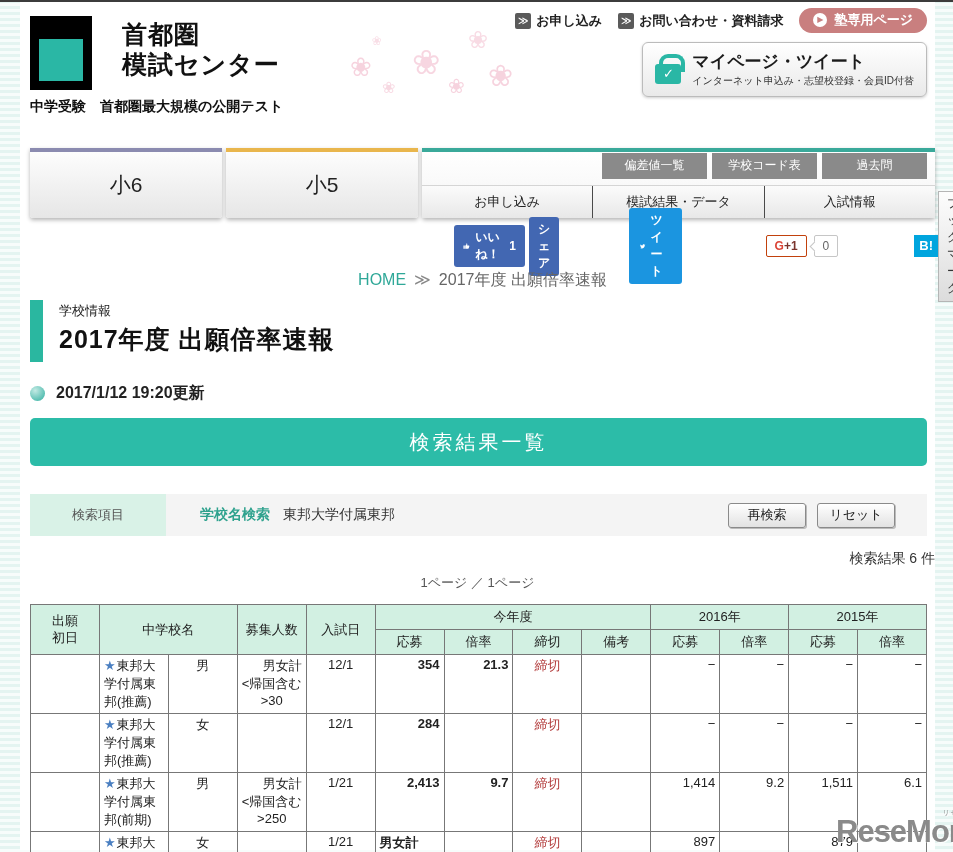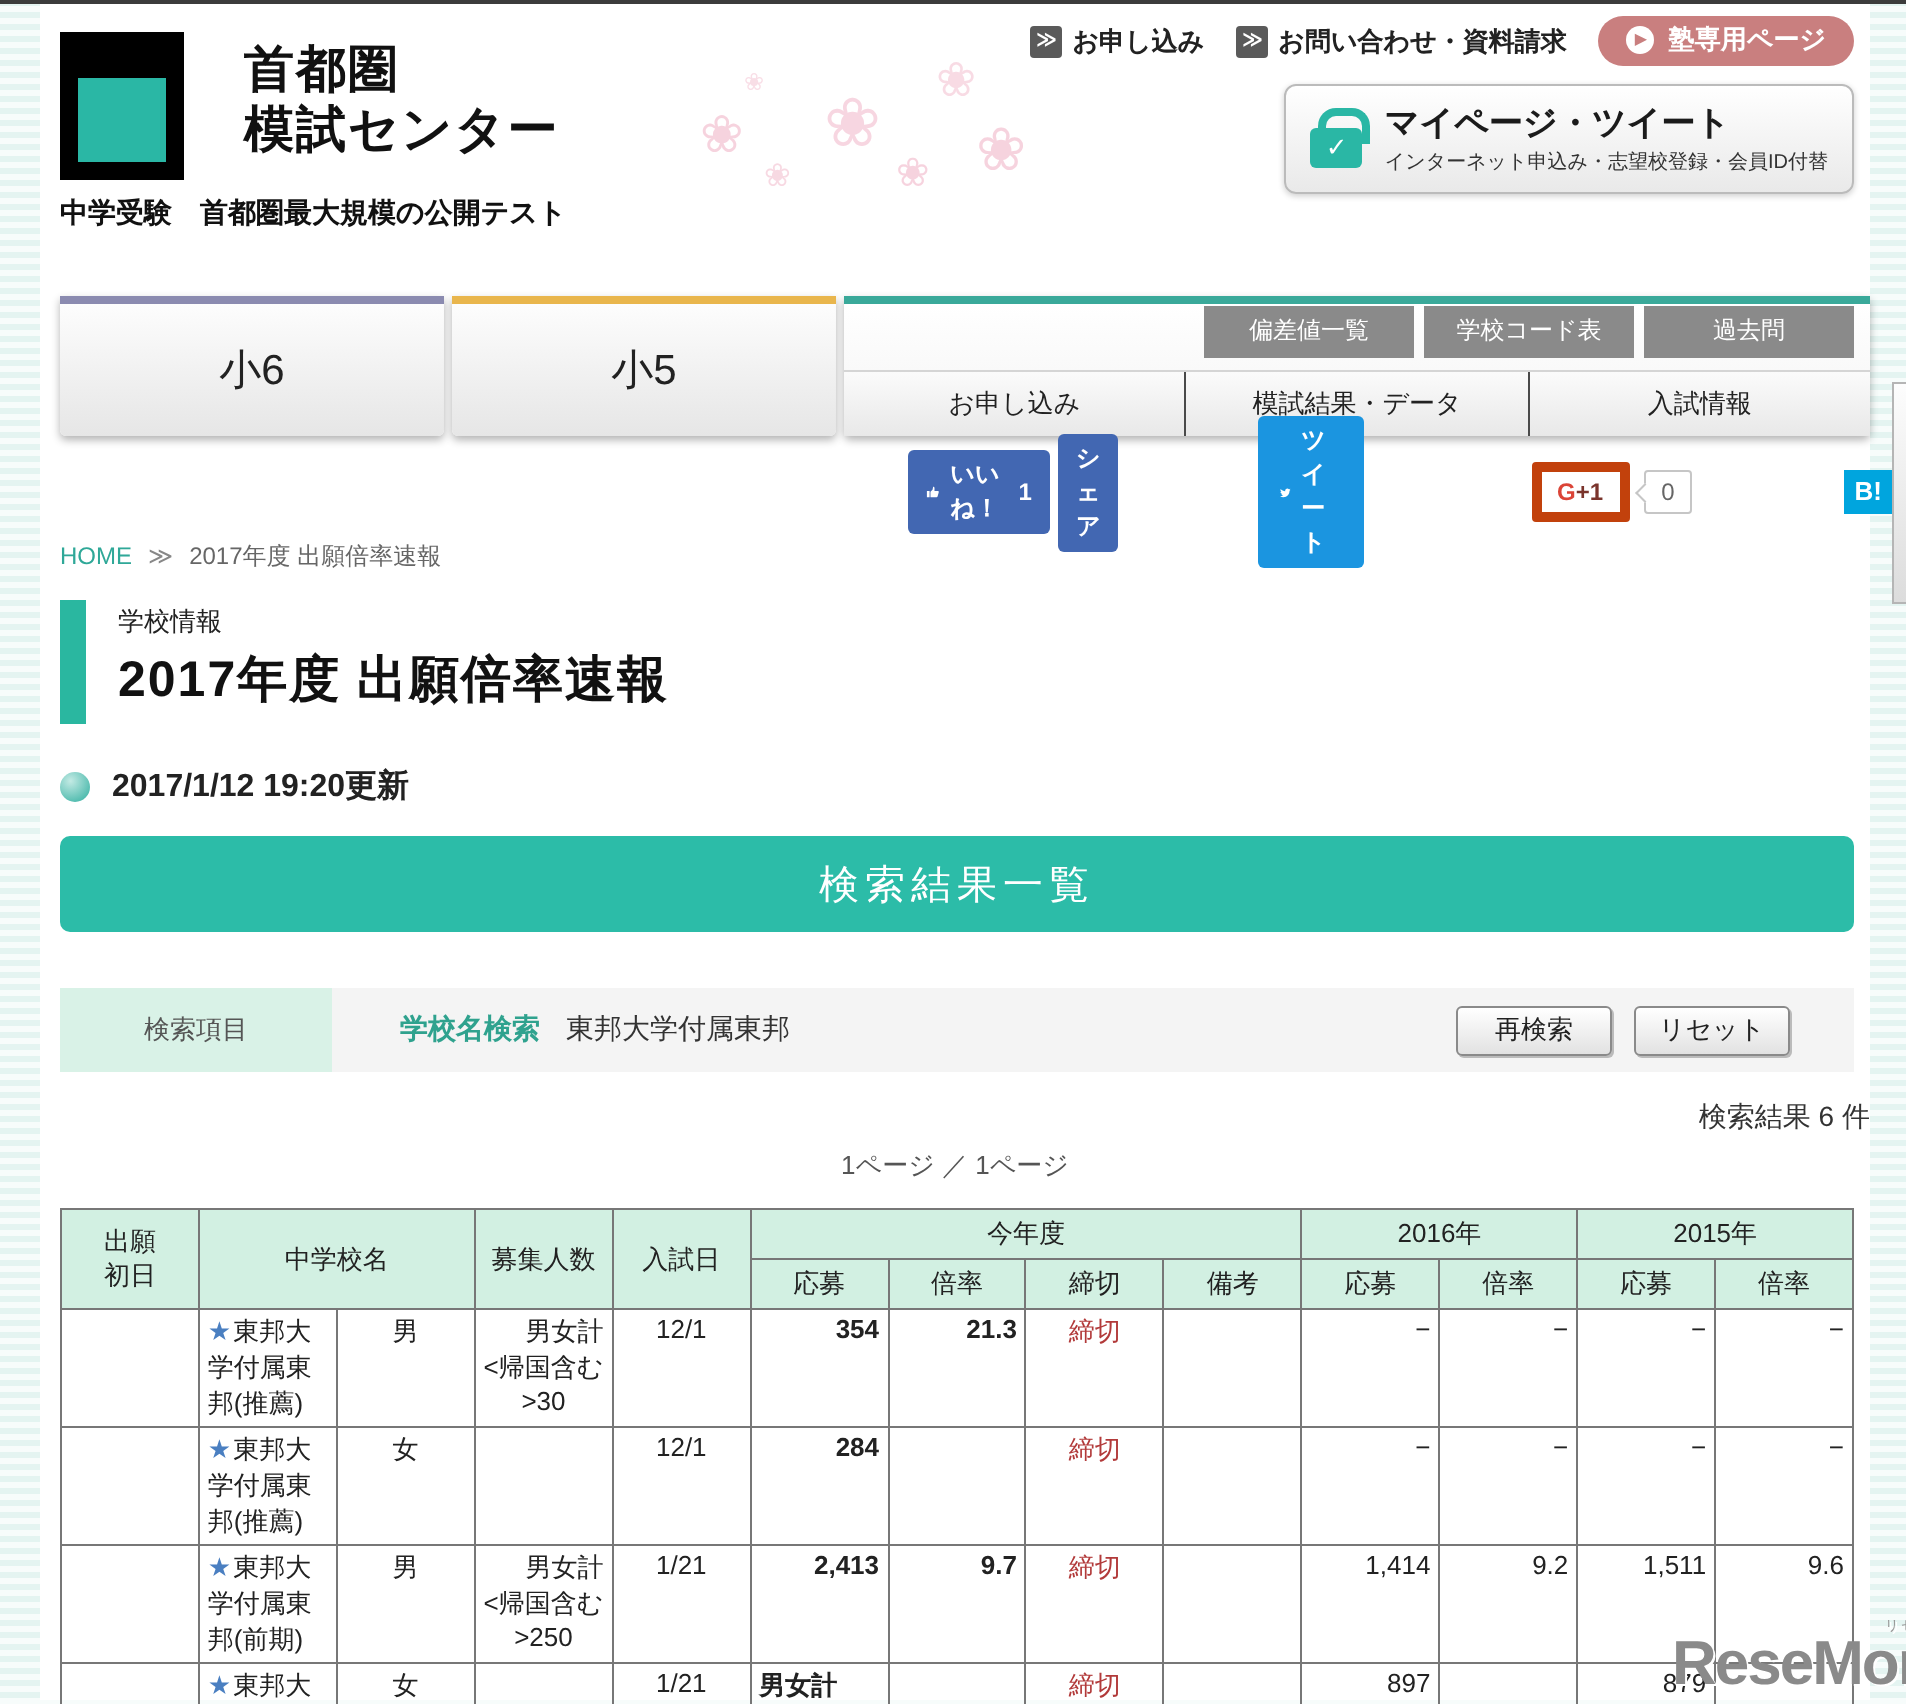--- a/index.html
+++ b/index.html
@@ -54,33 +54,33 @@
   .menu-item:first-child { border-left:none; }
 
   
   .social { display:flex; align-items:center; margin:16px 0 0 434px; height:24px; }
   .fb-like,.fb-share { background:#4267b2; color:#fff; font-size:12px; font-weight:bold; padding:4px 9px;
     border-radius:3px; display:flex; align-items:center; gap:5px; cursor:pointer; }
   .fb-share { margin-left:4px; }
   .tweet { background:#1b95e0; color:#fff; border-radius:3px; padding:4px 11px; font-size:12px; font-weight:bold;
     display:flex; align-items:center; gap:5px; margin-left:70px; cursor:pointer; }
   .gplus-wrap { display:flex; align-items:center; margin-left:84px; }
-  .gplus-btn { border:5px solid #c2410c; border-radius:2px; background:#fff; padding:3px 8px; font-size:12px; font-weight:bold; cursor:pointer; }
+  .gplus-btn { border:1px solid #c2410c; border-radius:2px; background:#fff; padding:3px 8px; font-size:12px; font-weight:bold; cursor:pointer; }
   .g-red { color:#db4437; }
   .g-num { color:#7a342c; }
   .count-bubble { border:1px solid #c6c6c6; border-radius:2px; padding:3px 8px; font-size:12px; color:#666;
     margin-left:7px; position:relative; background:#fff; }
   .count-bubble::before { content:""; position:absolute; left:-4px; top:7px; width:6px; height:6px;
     background:#fff; border-left:1px solid #c6c6c6; border-bottom:1px solid #c6c6c6; transform:rotate(45deg); }
   .hatena-wrap { display:flex; align-items:center; margin-left:76px; }
   .b-icon { background:#00a5de; color:#fff; font-weight:bold; font-size:13px; padding:3px 5px 4px; cursor:pointer; }
   .hatena-btn { background:linear-gradient(#fdfdfd,#dcdcdc); border:1px solid #b5b5b5; font-size:12px; padding:3px 8px 4px; color:#333; cursor:pointer; }
 
   
-  .breadcrumb { margin:12px 0 0 10px; font-size:12px; height:14px; }
+  .breadcrumb { margin:12px 0 0 10px; font-size:16px; height:14px;text-align:center; }
   .bc-home { color:#2fa898; cursor:pointer; }
   .bc-sep { color:#888; margin:0 8px; }
   .bc-cur { color:#666; }
   .title-block { margin:16px 0 0 10px; display:flex; height:62px; }
   .title-bar { width:13px; background:#2ab7a0; margin-right:16px; }
   .title-texts { padding-top:2px; }
   .title-cat { font-size:13px; color:#222; }
   .title-main { font-size:25px; font-weight:bold; color:#111; margin-top:3px; letter-spacing:1px; }
   .update-row { margin:22px 0 0 10px; display:flex; align-items:center; gap:11px; font-weight:bold; font-size:16px; height:18px; }
   .update-dot { width:15px; height:15px; border-radius:50%; background:radial-gradient(circle at 35% 30%, #c3eae4, #2fae9f); }
@@ -339,21 +339,21 @@
             <div class="cap2">&lt;帰国含む&gt;250</div>
           </td>
         <td class="c-date">1/21</td>
         <td class="c-apply">2,413</td>
         <td class="c-ratio">9.7</td>
         <td class="c-deadline red">締切</td>
         <td class="c-note"></td>
         <td class="c-a16">1,414</td>
         <td class="c-r16">9.2</td>
         <td class="c-a15">1,511</td>
-        <td class="c-r15">9.6</td>
+        <td class="c-r15">6.1</td>
       </tr>
       <tr class="short">
         <td class="c-firstday"></td>
         <td class="c-school"><span class="star">★</span><span>東邦大学付属東邦(前期)</span></td>
         <td class="c-sex">女</td>
         <td class="c-cap">
             <div></div>
           </td>
         <td class="c-date">1/21</td>
         <td class="c-apply ta-left">男女計</td>

